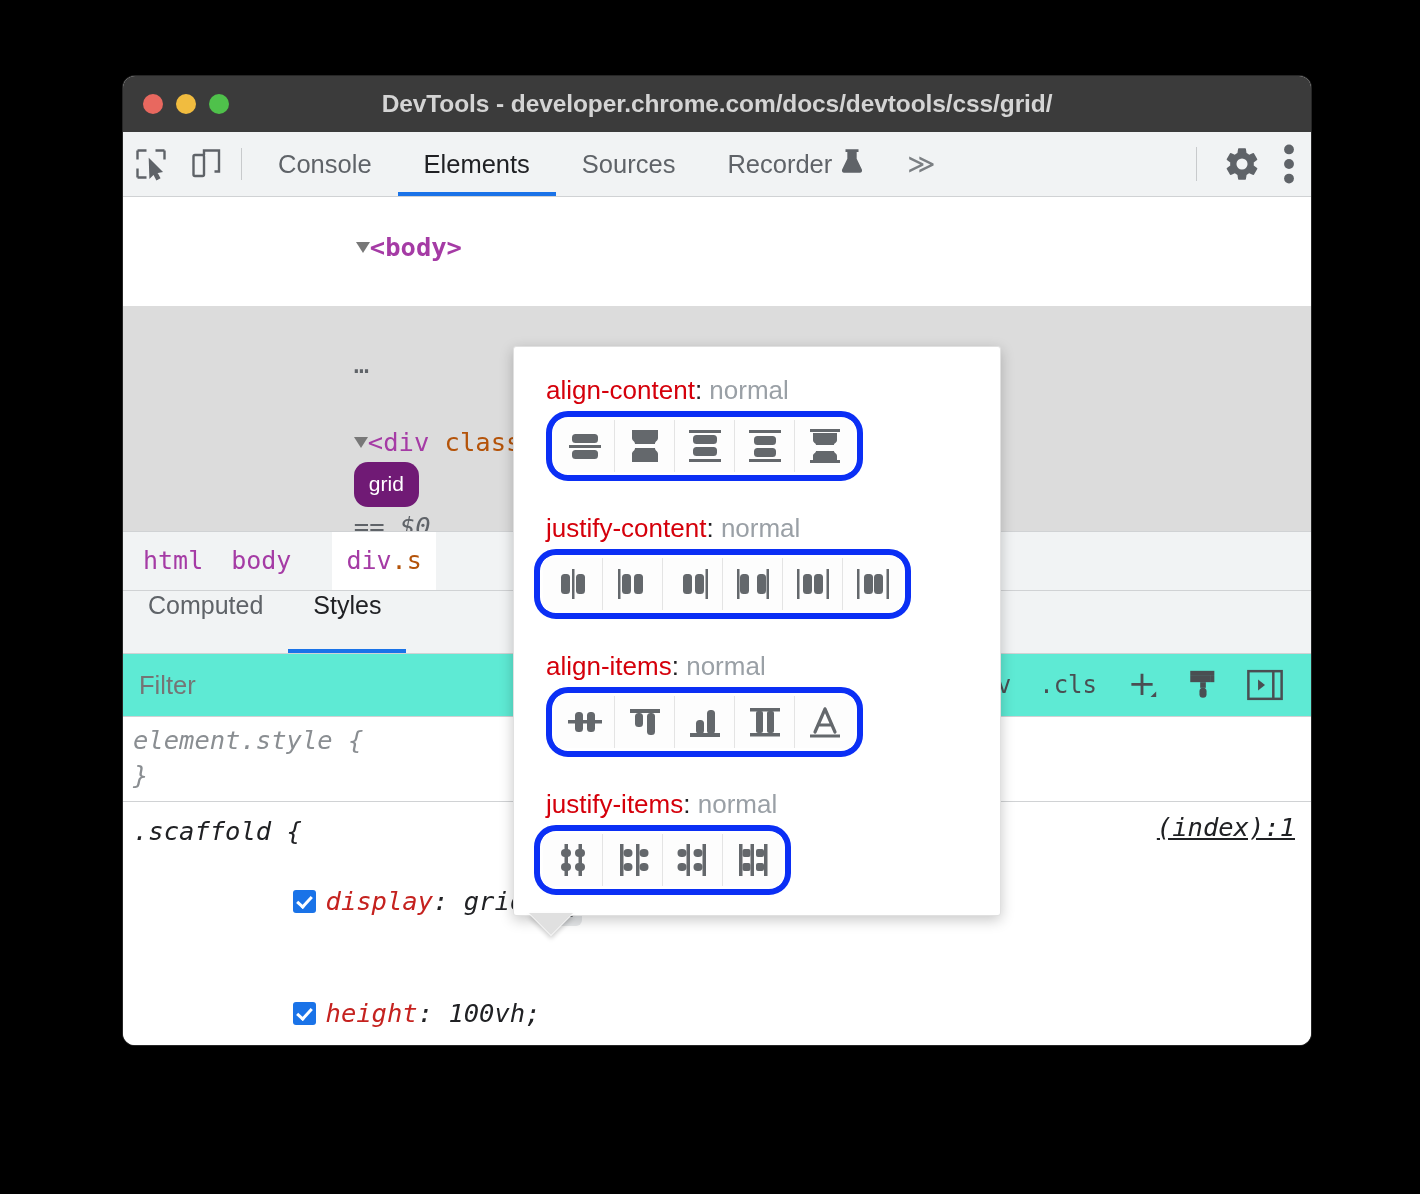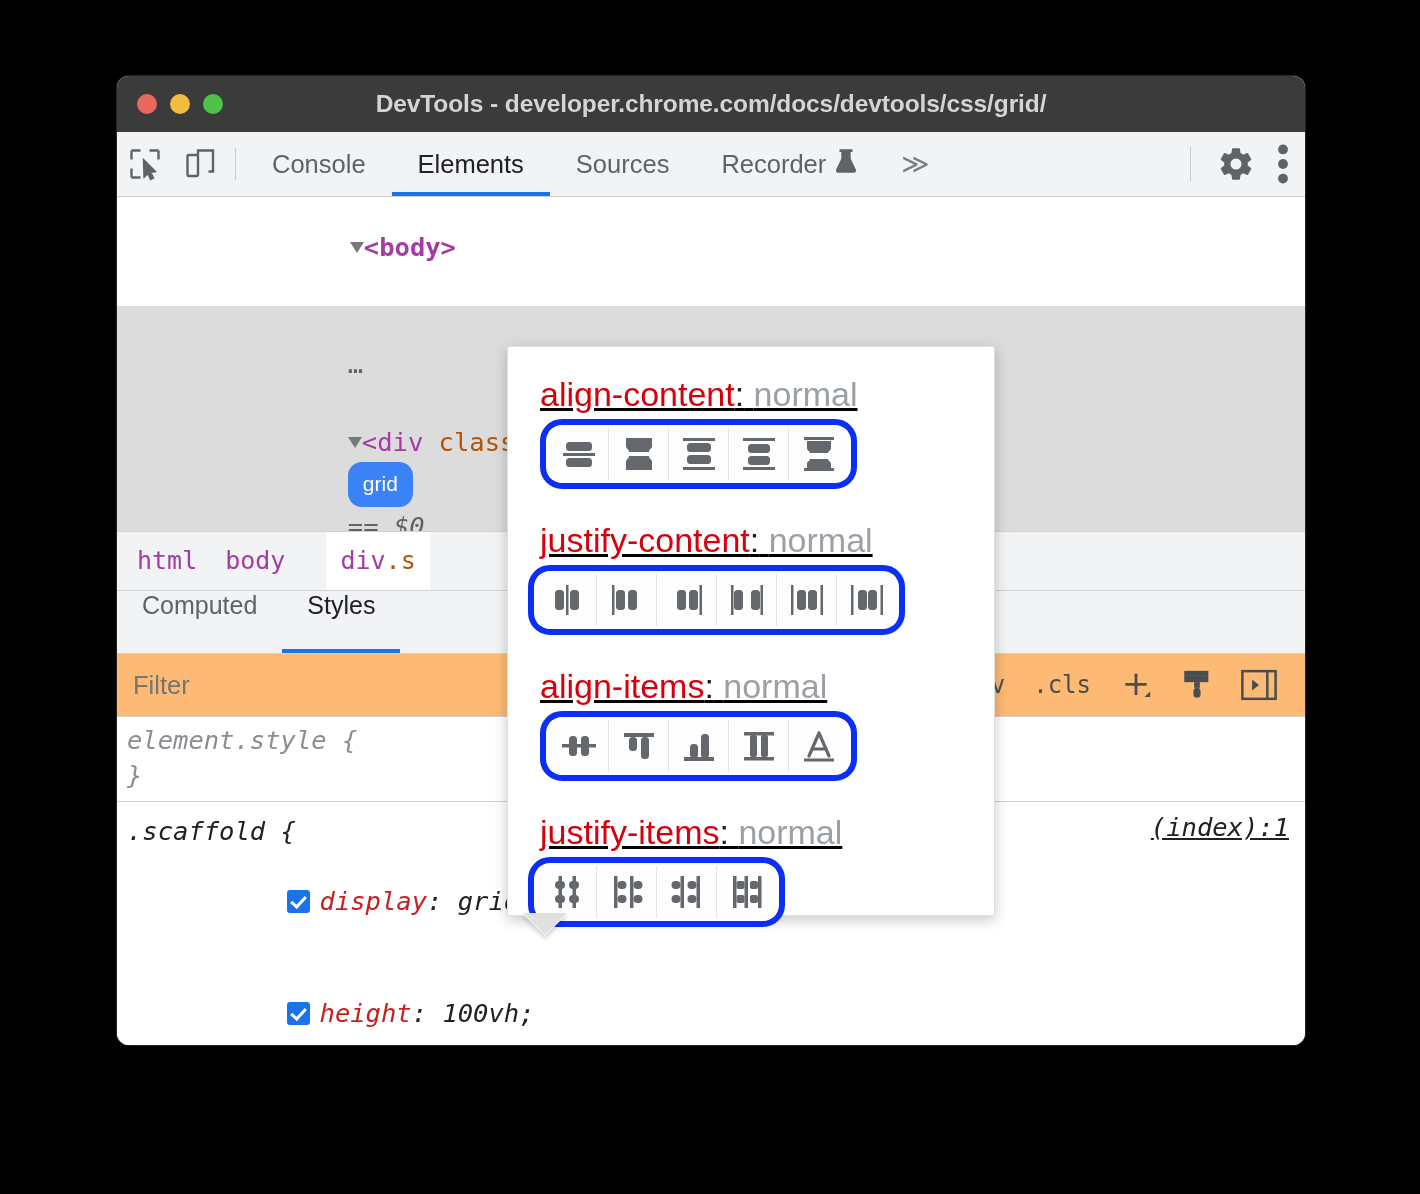--- a/index.html
+++ b/index.html
@@ -10,21 +10,21 @@
     font-family: "Liberation Sans", sans-serif;
   }
   #root {
     position: relative;
     width: 1420px; height: 1194px;
     background: #000;
   }
   
   .window {
     position: absolute;
-    left: 117px; top: 76px;
+    left: 123px; top: 76px;
     width: 1188px; height: 969px;
     background: #ffffff;
     border-radius: 12px;
     overflow: hidden;
     box-shadow: 0 0 0 1px rgba(255,255,255,0.15);
   }
   .titlebar {
     height: 56px;
     background: #3b3b3b;
     display: flex;
@@ -121,21 +121,21 @@
   }
   .arrow.open {
     border-left: 7.5px solid transparent;
     border-right: 7.5px solid transparent;
     border-top: 11px solid #787878;
     border-bottom: 0;
     vertical-align: 3px;
   }
   .badge-grid {
     display: inline-block;
-    background: #3b82f6;
+    background: #701a75;
     color: #fff;
     font-family: "Liberation Sans", sans-serif;
     font-size: 21px;
     padding: 2px 15px 4px;
     border-radius: 14px;
     vertical-align: 4px;
   }
 
   
   .crumbs {
@@ -179,21 +179,21 @@
     height: 4px; background: #1a73e8;
   }
   .stab-more {
     display: flex; align-items: center;
     padding: 0 20px; font-size: 27px; color: #7b7f83;
   }
 
   
   .filterbar {
     height: 62px;
-    background: #fdba74;
+    background: #5eead4;
     border-bottom: 1px solid #d0d2d4;
     display: flex; align-items: center;
     position: relative;
   }
   .filter-input {
     margin-left: 14px;
     font-size: 25.5px;
     color: #6b6f73;
     font-family: "Liberation Sans", sans-serif;
   }
@@ -283,24 +283,23 @@
     position: absolute;
     left: -22px; top: -23px;
     width: 0; height: 0;
     border-left: 22px solid transparent;
     border-right: 22px solid transparent;
     border-top: 22px solid #e0e0e0;
     z-index: -1;
   }
   .psec { padding: 0 0 0 32px; }
   .psec-label {
-    font-size: 34px;
+    font-size: 26px;
     margin-bottom: 5px;
     font-family: "Liberation Sans", sans-serif;
-    text-decoration: underline;
   }
   .psec-label .pname { color: #d5000b; }
   .psec-label .pcolon { color: #202124; }
   .psec-label .pvalue { color: #9aa0a6; }
   .iconbar {
     display: inline-flex;
     border: 6px solid #0b2ff5;
     border-radius: 22px;
     background: #ffffff;
     padding: 3px;

